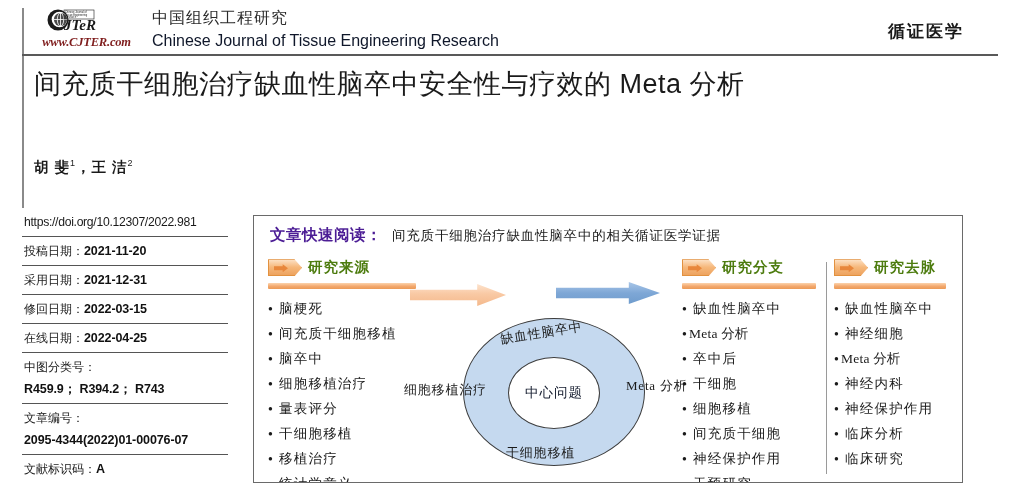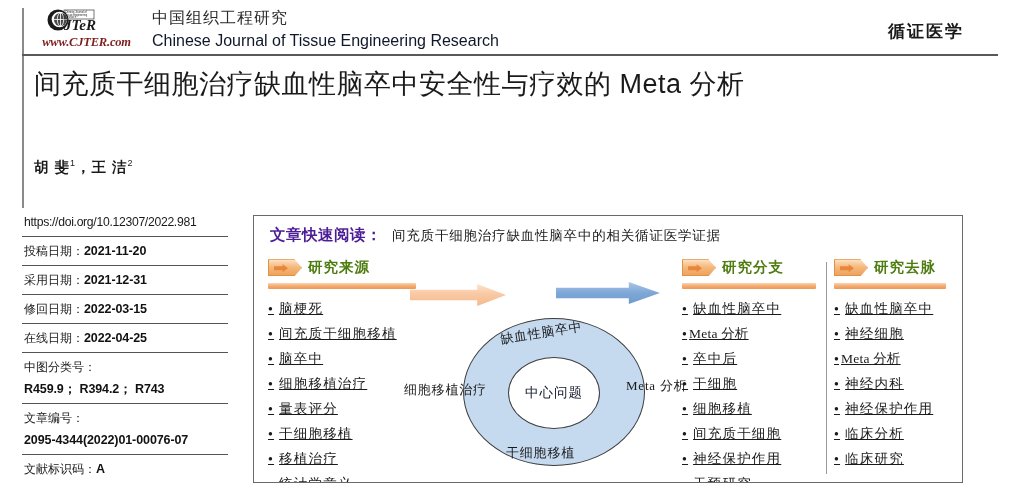--- a/index.html
+++ b/index.html
@@ -247,21 +247,20 @@
     border-radius: 1px;
   }
   .col-trend .tag-bar { width: 112px; }
   .col-branch .tag-bar { width: 134px; }
   .col-source .tag-bar { width: 148px; }
 
   .bullets {
     margin-top: 7px;
     list-style: none;
     padding: 0;
-    text-decoration: underline;
   }
   .bullets li {
     font-family: "Liberation Serif", "DejaVu Serif", serif;
     font-size: 13.5px;
     line-height: 25px;
     color: #1a1a1a;
     letter-spacing: 1.2px;
     white-space: nowrap;
   }
   .bullets li::before {

